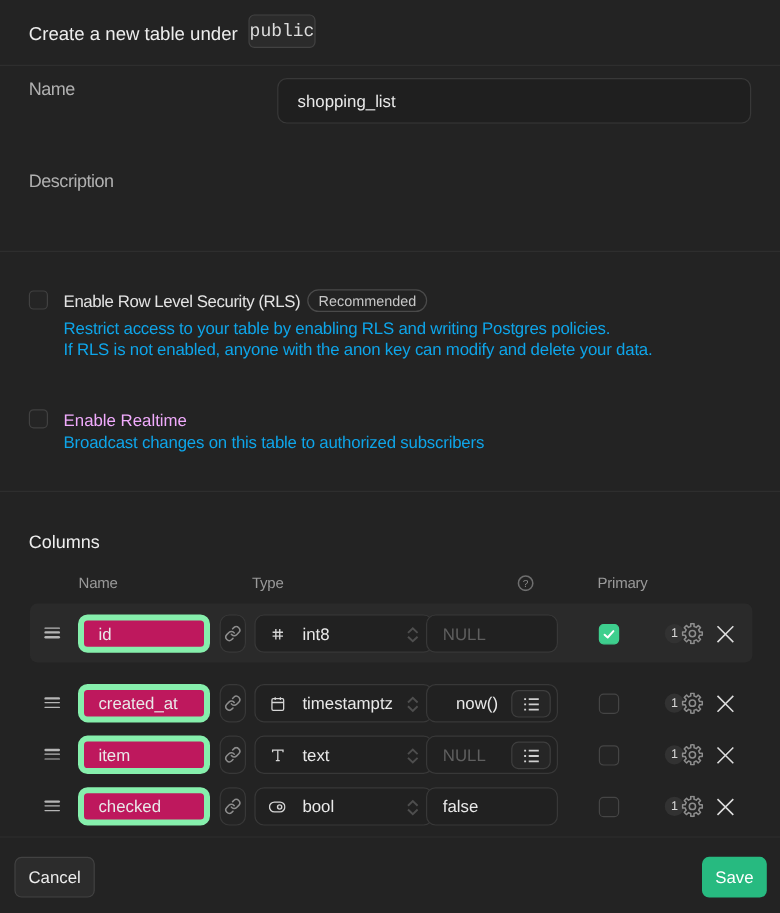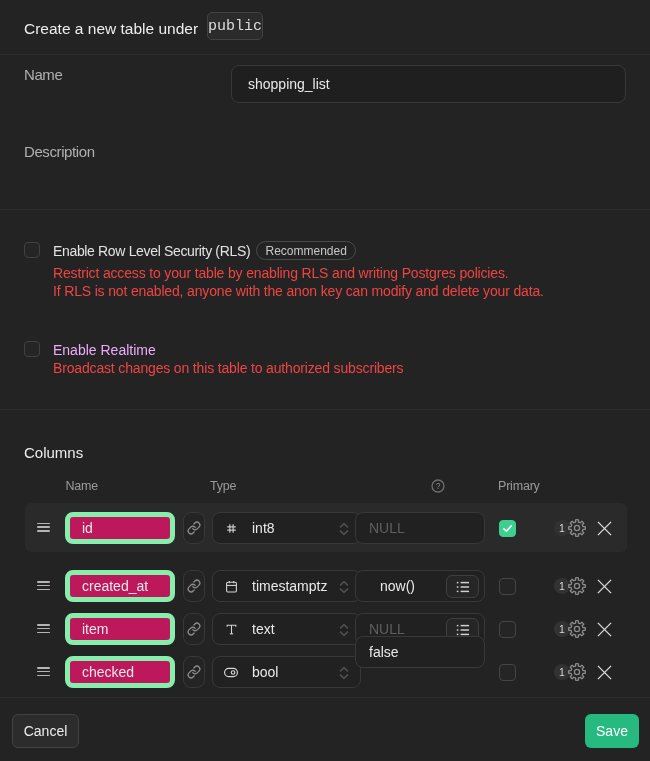--- a/index.html
+++ b/index.html
@@ -7,30 +7,30 @@
   .page { position:relative; width:650px; height:761px; background:#232323; overflow:hidden; }
   .divider { position:absolute; left:0; width:650px; height:1px; background:#2e2e2e; }
   .abs { position:absolute; }
   .title { color:#ededed; font-size:15.5px; }
   .label { color:#b0b0b0; font-size:15px; letter-spacing:-0.4px; }
   .input { position:absolute; background:#1f1f1f; border:1px solid #383838; border-radius:8px; color:#e9e9e9; font-size:14px; display:flex; align-items:center; }
   .ph { color:#5f5f5f; }
   .code-badge { position:absolute; left:207px; top:12px; width:56px; height:28px; background:#2b2b2b; border:1px solid #424242; border-radius:5px; color:#dcdcdc; font-family:"Liberation Mono", monospace; font-size:15px; display:flex; align-items:center; justify-content:center; }
   .cb { position:absolute; width:16px; height:16px; border:1px solid #414141; border-radius:4px; background:#252525; }
   .pill { position:absolute; height:19px; border:1px solid #4a4a4a; border-radius:10px; color:#c7c7c7; font-size:12px; display:flex; align-items:center; padding:0 8.5px; }
-  .desc { color:#ef4444; font-size:14px; letter-spacing:-0.16px; }
+  .desc { color:#0ea5e9; font-size:14px; letter-spacing:-0.16px; }
   .btn-secondary { position:absolute; background:#2c2c2c; border:1px solid #424242; border-radius:6px; color:#ededed; display:flex; align-items:center; justify-content:center; }
   .thead { position:absolute; color:#9a9a9a; font-size:12.5px; letter-spacing:-0.2px; }
   .band { position:absolute; left:25px; top:503px; width:602px; height:49px; background:#2a2a2a; border-radius:6px; }
   .row-input { position:absolute; left:65px; width:110px; height:32px; background:#be185d; border:5px solid #86efac; border-radius:8px; color:#e9e9e9; font-size:14px; display:flex; align-items:center; padding-left:12px; }
   .link-btn { position:absolute; left:183px; width:22px; height:32px; background:#242424; border:1px solid #383838; border-radius:8px; display:flex; align-items:center; justify-content:center; }
   .sel { position:absolute; left:212px; width:149px; height:32px; background:#212121; border:1px solid #383838; border-radius:8px; color:#e9e9e9; font-size:14px; display:flex; align-items:center; }
   .selicon { width:14px; margin-left:11px; margin-right:14px; display:flex; justify-content:center; }
   .chev { position:absolute; right:11px; top:9px; }
-  .def { position:absolute; left:355px; width:130px; height:32px; background:#212121; border:1px solid #383838; border-radius:8px; font-size:14px; display:flex; align-items:center; padding-left:13px; color:#e9e9e9; }
+  .def { position:absolute; left:355px; width:110px; height:32px; background:#212121; border:1px solid #383838; border-radius:8px; font-size:14px; display:flex; align-items:center; padding-left:13px; color:#e9e9e9; }
   .menu-btn { position:absolute; right:5px; top:4px; width:33px; height:23px; border:1px solid #3f3f3f; border-radius:6px; background:#262626; display:flex; align-items:center; justify-content:center; }
   .rowcb { position:absolute; left:499px; width:17px; height:17px; border:1px solid #454545; border-radius:4px; background:#252525; }
   .badge1 { position:absolute; left:554px; width:16px; height:16px; border-radius:50%; background:#323232; color:#d8d8d8; font-size:10.5px; display:flex; align-items:center; justify-content:center; }
   .hamb { position:absolute; left:36.5px; width:13.5px; }
   .hamb div { height:1.6px; background:#b5b5b5; border-radius:1px; margin-bottom:2.3px; }
   svg { display:block; }
 </style>
 </head>
 <body>
 <div class="page">
@@ -251,21 +251,21 @@
           <circle cx="15.5" cy="10" r="3"></circle>
         </svg>
       </span>bool
     <span class="chev">
         <svg width="10" height="14" viewBox="0 0 10 14">
           <path d="M1 5.4 L5 1.6 L9 5.4" stroke="#4e4e4e" fill="none" stroke-width="1.6"></path>
           <path d="M1 8.6 L5 12.4 L9 8.6" stroke="#4e4e4e" fill="none" stroke-width="1.6"></path>
         </svg>
       </span>
   </div>
-  <div class="def" style="top:636px;">false</div>
+  <div class="def" style="top:656px;">false</div>
   <div class="rowcb" style="top:664px;"></div>
   <div class="badge1" style="top:664px;">1</div>
   <div class="abs" style="left:568px; top:663px;">
       <svg width="18" height="18" viewBox="0 0 18 18" fill="none" stroke="#8d8d8d" stroke-width="1.3" stroke-linejoin="round">
         <path d="M 17.19 7.64 A 8.3 8.3 0 0 1 17.19 10.36 L 14.94 10.38 A 6.1 6.1 0 0 1 14.18 12.23 L 15.75 13.83 A 8.3 8.3 0 0 1 13.83 15.75 L 12.23 14.18 A 6.1 6.1 0 0 1 10.38 14.94 L 10.36 17.19 A 8.3 8.3 0 0 1 7.64 17.19 L 7.62 14.94 A 6.1 6.1 0 0 1 5.77 14.18 L 4.17 15.75 A 8.3 8.3 0 0 1 2.25 13.83 L 3.82 12.23 A 6.1 6.1 0 0 1 3.06 10.38 L 0.81 10.36 A 8.3 8.3 0 0 1 0.81 7.64 L 3.06 7.62 A 6.1 6.1 0 0 1 3.82 5.77 L 2.25 4.17 A 8.3 8.3 0 0 1 4.17 2.25 L 5.77 3.82 A 6.1 6.1 0 0 1 7.62 3.06 L 7.64 0.81 A 8.3 8.3 0 0 1 10.36 0.81 L 10.38 3.06 A 6.1 6.1 0 0 1 12.23 3.82 L 13.83 2.25 A 8.3 8.3 0 0 1 15.75 4.17 L 14.18 5.77 A 6.1 6.1 0 0 1 14.94 7.62 Z"></path>
         <circle cx="9" cy="9" r="2.6"></circle>
       </svg>
     </div>
   <div class="abs" style="left:597px; top:665px;">
       <svg width="15" height="15" viewBox="0 0 15 15">

